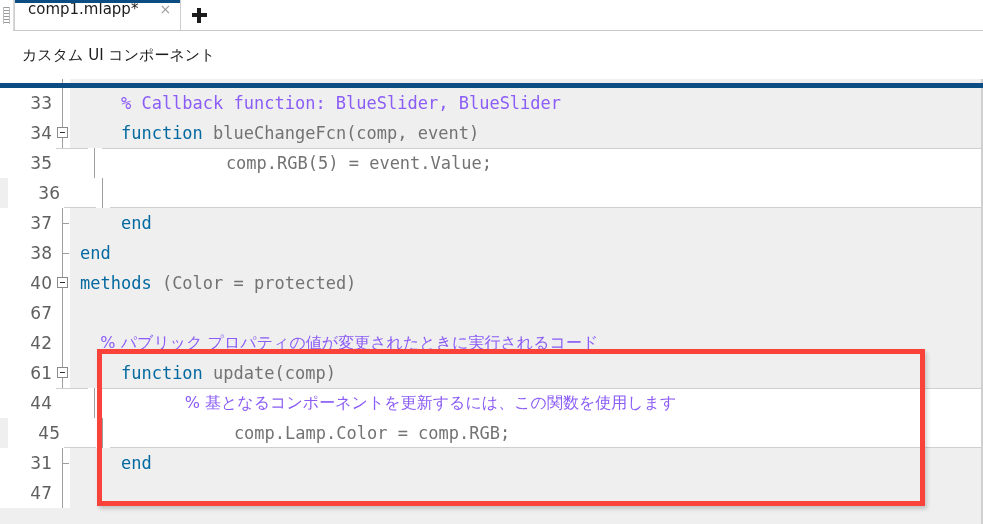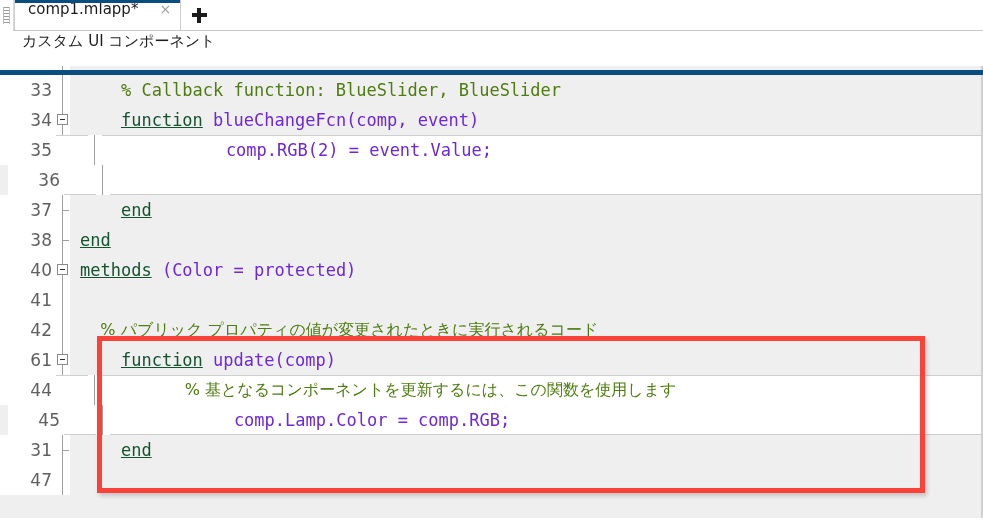--- a/index.html
+++ b/index.html
@@ -115,23 +115,24 @@
     position: absolute;
     left: 13px;
     right: 0;
     bottom: 0;
     height: 1px;
     background: #c8c8c8;
   }
 
   
   .crumbbar {
-    height: 34px;
-    background: #ffffff;
-    display: flex;
+    height: 47px;
+    background: #ffffff;
+    display: flex;
+    align-items: center;
     padding-left: 22px;
     box-sizing: border-box;
   }
   .crumb-text {
     font-size: 15px;
     color: #1c1c1c;
   }
 
   
   .editor {
@@ -241,23 +242,23 @@
     white-space: pre;
     font-family: "DejaVu Sans Mono", monospace;
     font-size: 17px;
     color: #1a1a1a;
     overflow: hidden;
   }
   .codecell.jp {
     font-family: "DejaVu Sans", sans-serif;
     font-size: 16px;
   }
-  .kw  { color: #14532d; text-decoration: underline; }
-  .cm  { color: #4d7c0f; }
-  .pl  { color: #6d28d9; }
+  .kw  { color: #0369a1; }
+  .cm  { color: #8b5cf6; }
+  .pl  { color: #737373; }
 
   
   .row.clipped {
     height: 9px;
     overflow: hidden;
     align-items: flex-start;
   }
   .row.clipped .gutter,
   .row.clipped .foldcol,
   .row.clipped .codecell {
@@ -335,21 +336,21 @@
             <div class="foldline"></div>
             <div class="foldbox"></div>
           </div>
           <div class="codecell"><span class="pl">    </span><span class="kw">function</span><span class="pl"> blueChangeFcn(comp, event)</span></div>
         </div>
         <div class="row white sep-top">
           <div class="gutter">35</div>
           <div class="foldcol">
             <div class="foldline"></div>
           </div>
-          <div class="codecell"><span class="pl">        comp.RGB(2) = event.Value;</span></div>
+          <div class="codecell"><span class="pl">        comp.RGB(5) = event.Value;</span></div>
         </div>
         <div class="row white sep-bot">
           <div class="gutter">36</div>
           <div class="foldcol">
             <div class="foldline"></div>
           </div>
           <div class="codecell"><span class="pl"></span></div>
         </div>
         <div class="row gray">
           <div class="gutter">37</div>
@@ -369,21 +370,21 @@
         </div>
         <div class="row gray">
           <div class="gutter">40</div>
           <div class="foldcol">
             <div class="foldline"></div>
             <div class="foldbox"></div>
           </div>
           <div class="codecell"><span class="kw">methods</span><span class="pl"> (Color = protected)</span></div>
         </div>
         <div class="row gray">
-          <div class="gutter">41</div>
+          <div class="gutter">67</div>
           <div class="foldcol">
             <div class="foldline"></div>
           </div>
           <div class="codecell"><span class="pl"></span></div>
         </div>
         <div class="row gray">
           <div class="gutter">42</div>
           <div class="foldcol">
             <div class="foldline"></div>
           </div>

